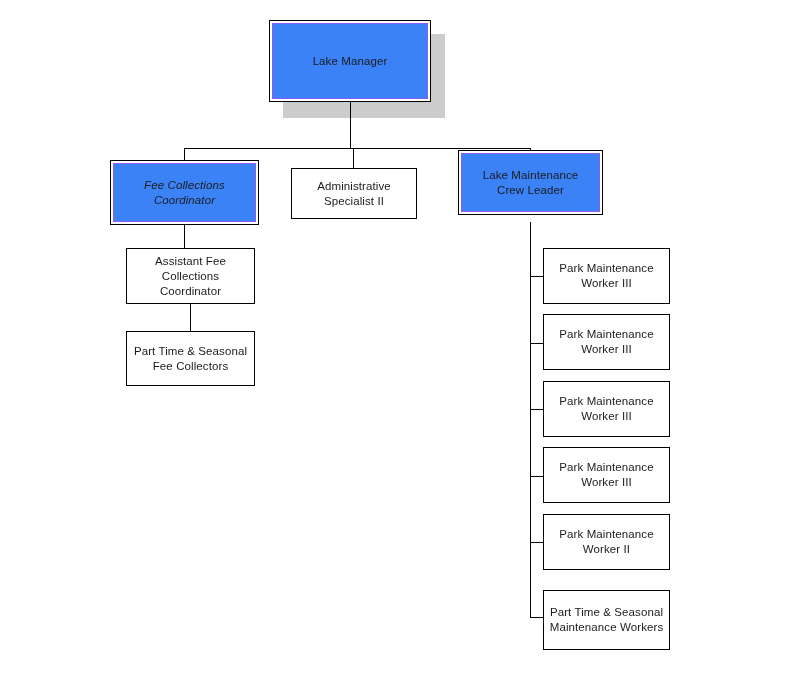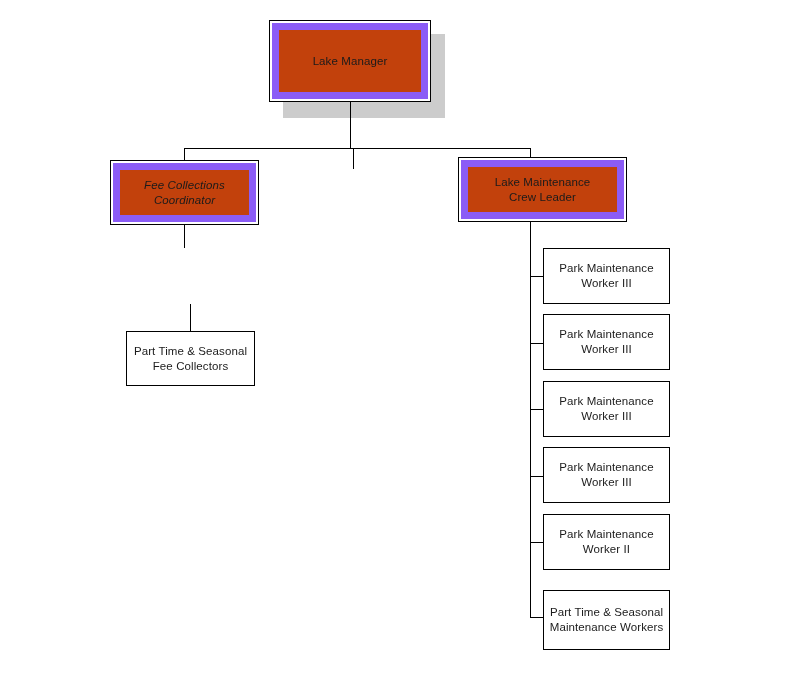--- a/index.html
+++ b/index.html
@@ -36,28 +36,28 @@
   }
   .node.single {
     border: 1px solid #000000;
   }
   
   .node.double {
     border: 1px solid #000000;
     padding: 2px;
   }
   .node.double > .inner {
-    border: 7px solid #8b5cf6;
+    border: 1px solid #8b5cf6;
     width: 100%;
     height: 100%;
     box-sizing: border-box;
     display: flex;
     align-items: center;
     justify-content: center;
-    background: #c2410c;
+    background: #3b82f6;
   }
   .node .label {
     display: block;
     white-space: pre-line;
     padding: 0 4px;
   }
 
   
   .shadow {
     position: absolute;
@@ -93,30 +93,38 @@
   <div class="conn v" style="left:353px; top:148px; height:21px;"></div>
   <div class="conn v" style="left:530px; top:148px; height:10px;"></div>
 
   <div class="node double" style="left:110px; top:160px; width:149px; height:65px;font-style:italic;">
     <div class="inner">
       <span class="label">Fee Collections
 Coordinator</span>
     </div>
   </div>
 
+  <div class="node single" style="left:291px; top:168px; width:126px; height:51px;">
+    <span class="label">Administrative
+Specialist II</span>
+  </div>
 
-  <div class="node double" style="left:458px; top:157px; width:169px; height:65px;">
+  <div class="node double" style="left:458px; top:150px; width:145px; height:65px;">
     <div class="inner">
       <span class="label">Lake Maintenance
 Crew Leader</span>
     </div>
   </div>
 
   <div class="conn v" style="left:184px; top:225px; height:23px;"></div>
 
+  <div class="node single" style="left:126px; top:248px; width:129px; height:56px;">
+    <span class="label">Assistant Fee
+Collections Coordinator</span>
+  </div>
 
   <div class="conn v" style="left:190px; top:304px; height:27px;"></div>
 
   <div class="node single" style="left:126px; top:331px; width:129px; height:55px;">
     <span class="label">Part Time &amp; Seasonal
 Fee Collectors</span>
   </div>
 
   <div class="conn v" style="left:530px; top:222px; height:396px;"></div>
 

